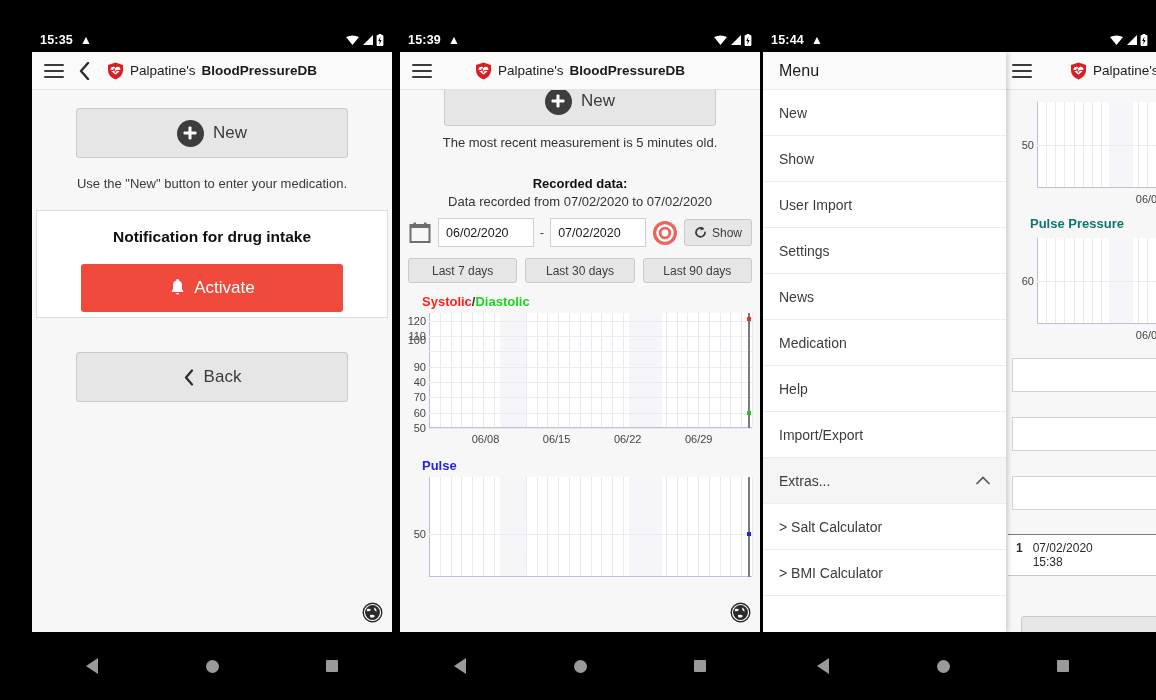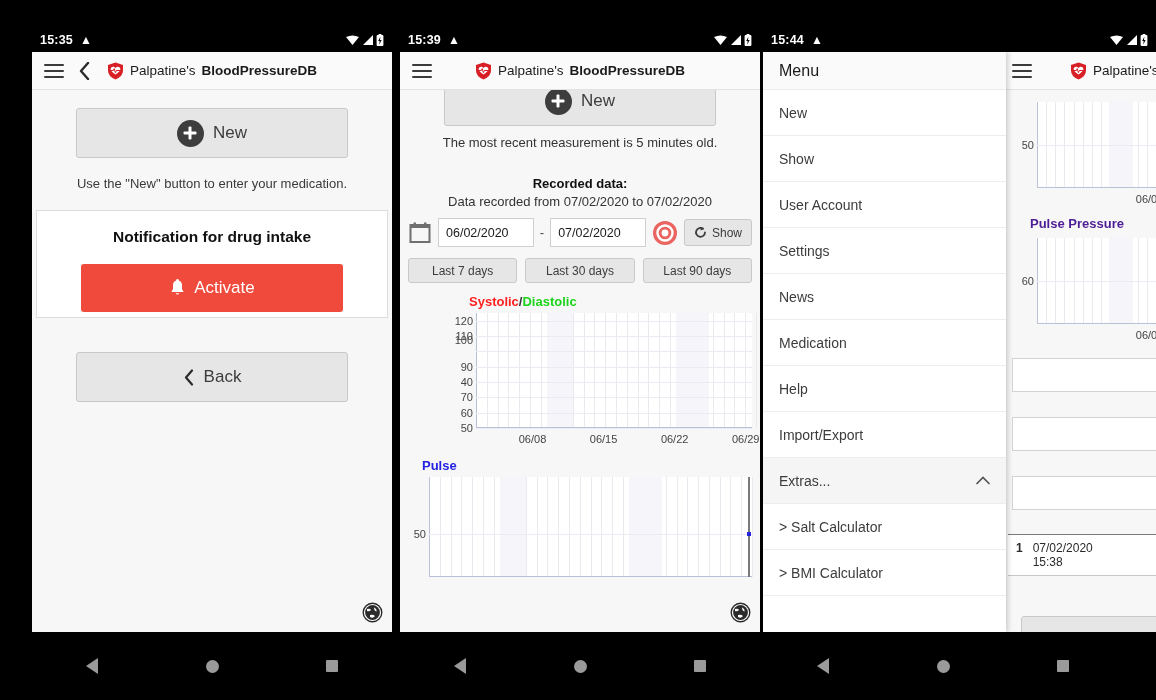--- a/index.html
+++ b/index.html
@@ -97,21 +97,21 @@
   .rangerow { display: flex; gap: 8px; padding: 0 8px; }
   .rangebtn { flex: 1; height: 25px; font-size: 12px; }
 
   
   .chartwrap { position: relative; }
   .chart-title { font-size: 13px; font-weight: bold; }
   .c-sys { color: #ff1f1f; }
   .c-dia { color: #1cd41c; }
   .c-sep { color: #333; }
   .c-pulse { color: #2323e0; }
-  .c-pp  { color: #4c1d95; }
+  .c-pp  { color: #0f766e; }
   .plot { position: relative; background: #fff; }
   .plot .vgrid { position: absolute; top: 0; bottom: 0; width: 1px; background: #e9e9ef; }
   .plot .vband { position: absolute; top: 0; bottom: 0; background: #f6f6fa; }
   .plot .hgrid { position: absolute; left: 0; right: 0; height: 1px; background: #eceaf3; }
   .plot .axisline { position: absolute; left: 0; right: 0; bottom: 0; height: 1px; background: #b9c0d8; }
   .plot .leftaxis { position: absolute; top: 0; bottom: 0; left: 0; width: 1px; background: #b9c0d8; }
   .ytick { position: absolute; font-size: 11px; color: #444; text-align: right;
            transform: translateY(-50%); white-space: nowrap; }
   .xtick { position: absolute; font-size: 11px; color: #444; transform: translateX(-50%); white-space: nowrap; }
   .pt { position: absolute; width: 4px; height: 4px; transform: translate(-50%,-50%); }
@@ -297,21 +297,21 @@
           <span>Show</span>
         </div>
       </div>
 
       <div class="rangerow" style="position:absolute;left:0;right:0;top:168px;">
         <div class="btn rangebtn">Last 7 days</div>
         <div class="btn rangebtn">Last 30 days</div>
         <div class="btn rangebtn">Last 90 days</div>
       </div>
 
-      <div class="chartwrap" style="position:absolute;left:0;right:0;top:204px;height:160px;margin-left:47px;">
+      <div class="chartwrap" style="position:absolute;left:0;right:0;top:204px;height:160px;">
         <div class="chart-title" style="position:absolute;left:22px;top:0;">
           <span class="c-sys">Systolic</span><span class="c-sep">/</span><span class="c-dia">Diastolic</span>
         </div>
         <div class="plot" id="plotSys" style="position:absolute;left:29px;right:8px;top:19px;height:115px;">
             <div class="vgrid" style="left: 0px;"></div>
             <div class="vgrid" style="left: 10.7667px;"></div>
             <div class="vgrid" style="left: 21.5333px;"></div>
             <div class="vgrid" style="left: 32.3px;"></div>
             <div class="vgrid" style="left: 43.0667px;"></div>
             <div class="vgrid" style="left: 53.8333px;"></div>
@@ -541,21 +541,21 @@
     <div class="drawer">
       <div class="drawer-head">Menu</div>
       <div id="menuList">
           <div class="mitem">
             <span>New</span>
           </div>
           <div class="mitem">
             <span>Show</span>
           </div>
           <div class="mitem">
-            <span>User Account</span>
+            <span>User Import</span>
           </div>
           <div class="mitem">
             <span>Settings</span>
           </div>
           <div class="mitem">
             <span>News</span>
           </div>
           <div class="mitem">
             <span>Medication</span>
           </div>

